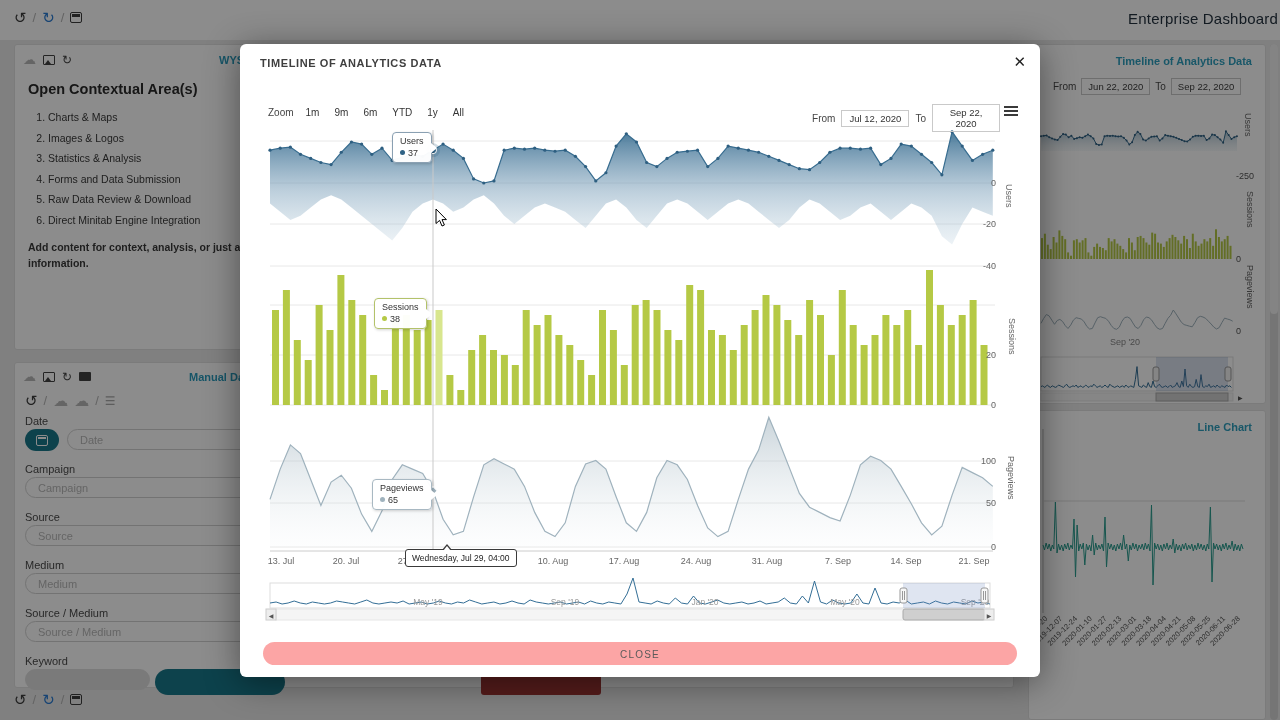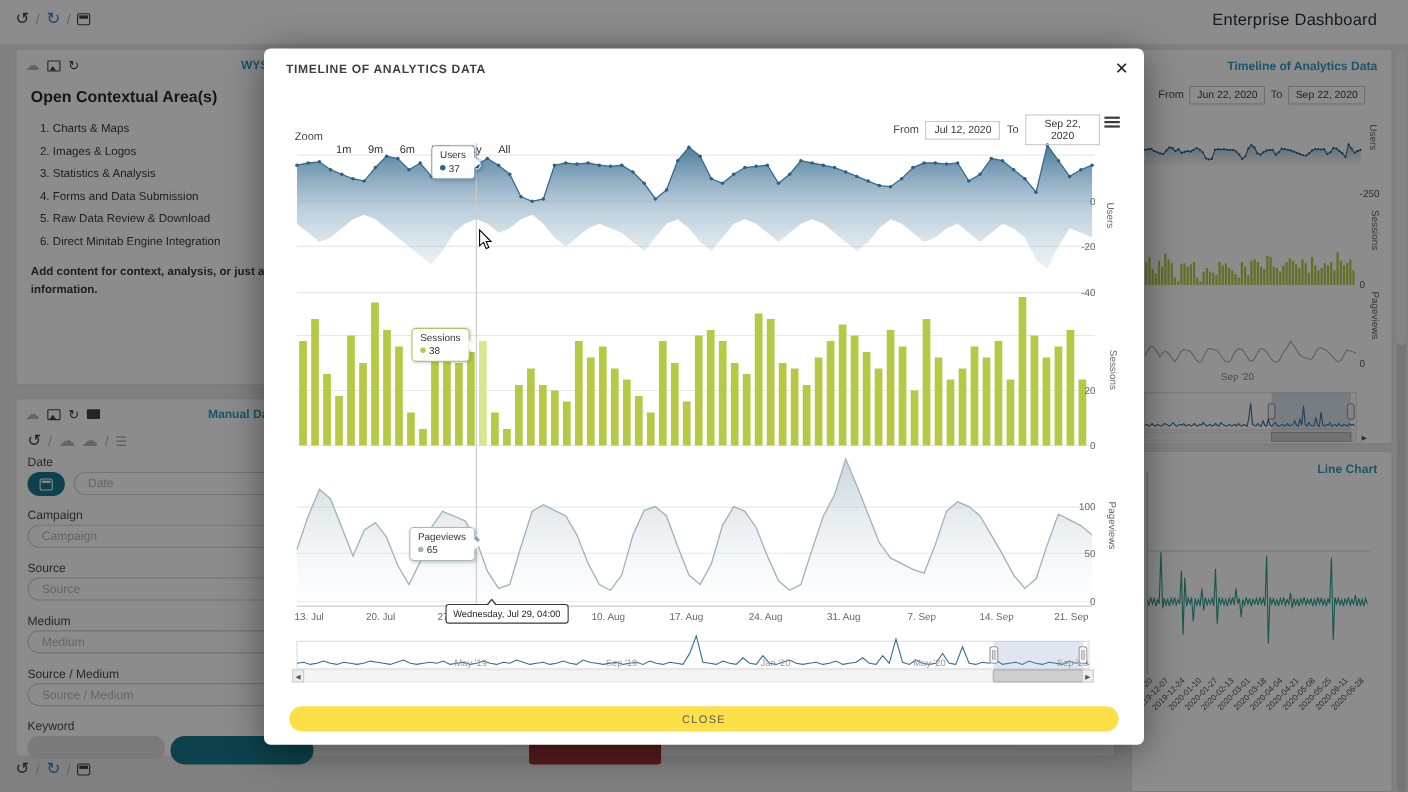--- a/index.html
+++ b/index.html
@@ -8,21 +8,21 @@
   .card{position:absolute;background:#fff;border:1px solid #e0e0e0;border-radius:3px;}
   
   #hdr{position:absolute;left:0;top:0;width:1280px;height:40px;background:#fff;}
   .iconrow{display:flex;align-items:center;gap:6px;}
   .ic{font-size:15px;line-height:1;color:#3c3c3c;}
   .ic.blue{color:#2b7cd3;}
   .slash{color:#b5b5b5;font-size:13px;}
   .cal{display:inline-block;width:12px;height:11px;border:1.5px solid #3c3c3c;border-radius:2px;position:relative;}
   .cal:before{content:"";position:absolute;left:1px;right:1px;top:1px;height:2.5px;background:#3c3c3c;}
   .cal.white{border-color:#fff;} .cal.white:before{background:#fff;}
-  #hdr-title{position:absolute;right:28px;top:10px;font-size:15px;font-weight:500;color:#24323f;letter-spacing:.2px;}
+  #hdr-title{position:absolute;right:2px;top:10px;font-size:15px;font-weight:500;color:#24323f;letter-spacing:.2px;}
   .smallico{display:flex;align-items:center;gap:7px;}
   .cloud{color:#b9b9b9;font-size:13px;line-height:1;}
   .imgico{display:inline-block;width:12px;height:10px;border:1.5px solid #424242;border-radius:1px;position:relative;}
   .imgico:after{content:"";position:absolute;left:1px;bottom:0px;border-left:3px solid transparent;border-right:3px solid transparent;border-bottom:4px solid #424242;}
   .refr{color:#424242;font-size:12px;line-height:1;}
   .sqico{display:inline-block;width:12px;height:9px;background:#424242;border-radius:1px;}
   .listico{color:#a9a9a9;font-size:12px;line-height:1;}
   
   .link{color:#2b9cbd;font-weight:600;font-size:11px;white-space:nowrap;}
   #lp1-head{position:absolute;left:13px;top:36px;font-size:14.5px;font-weight:bold;color:#2b2b2b;}
@@ -36,34 +36,34 @@
   .rlink{position:absolute;color:#2e9fbe;font-weight:600;font-size:11px;}
   .rbox{display:inline-block;border:1px solid #c9c9c9;font-size:9.5px;color:#3c3c3c;padding:2px 6px;background:#fff;}
   .rlbl{font-size:10px;color:#4a4a4a;}
   svg text{font-family:"Liberation Sans",sans-serif;}
   
   #overlay{position:absolute;left:0;top:0;width:1280px;height:720px;background:rgba(0,0,0,0.45);z-index:5;}
   #modal{position:absolute;left:240px;top:44px;width:800px;height:633px;background:#fff;border-radius:6px;box-shadow:0 5px 35px rgba(0,0,0,.45);z-index:10;}
   #m-title{position:absolute;left:20px;top:13px;font-size:11px;font-weight:bold;color:#3f3f3f;letter-spacing:.6px;}
   #m-close{position:absolute;right:10px;top:5px;font-size:15px;color:#222;padding:4px;cursor:pointer;}
   #zoomrow{position:absolute;left:28px;top:62px;display:flex;align-items:center;gap:9px;font-size:10px;color:#444;}
-  .zbtn{padding:1px 3px;color:#333;margin-top:24px;}
+  .zbtn{padding:1px 3px;color:#333;}
   #m-range{position:absolute;right:40px;top:60px;display:flex;align-items:center;gap:6px;font-size:10px;color:#444;}
   .m-datebox{border:1px solid #c9c9c9;font-size:9.5px;color:#333;padding:2px 5px;width:68px;text-align:center;}
   #burger{position:absolute;right:22px;top:60px;width:14px;}
   #burger i{display:block;height:2px;background:#3a3a3a;margin:2px 0;}
   
   .tt{position:absolute;background:rgba(255,255,255,.97);border:1px solid #97a8b4;border-radius:4px;padding:3px 7px 4px;font-size:9px;color:#333;box-shadow:1px 1px 3px rgba(0,0,0,.18);z-index:12;}
   .tt:after{content:"";position:absolute;right:-6px;top:50%;margin-top:-5px;border-top:5px solid transparent;border-bottom:5px solid transparent;border-left:6px solid #fff;}
   .tt .nm{margin-bottom:2px;}
   .dot{display:inline-block;width:5px;height:5px;border-radius:50%;margin-right:3px;vertical-align:1px;}
   #tt-date{position:absolute;background:#fff;border:1px solid #3a3a3a;border-radius:3px;font-size:8.5px;color:#222;padding:3px 6px;z-index:12;white-space:nowrap;}
   #tt-date:before{content:"";position:absolute;top:-6px;left:36px;border-left:5px solid transparent;border-right:5px solid transparent;border-bottom:6px solid #3a3a3a;}
   #tt-date:after{content:"";position:absolute;top:-4.5px;left:37px;border-left:4px solid transparent;border-right:4px solid transparent;border-bottom:5px solid #fff;}
-  #m-closebtn{position:absolute;left:23px;top:598px;width:754px;height:23px;background:#fde047;border-radius:12px;border:none;font-size:10px;color:#5a5a5a;letter-spacing:1.2px;text-align:center;line-height:23px;cursor:pointer;}
+  #m-closebtn{position:absolute;left:23px;top:598px;width:754px;height:23px;background:#fca5a5;border-radius:12px;border:none;font-size:10px;color:#5a5a5a;letter-spacing:1.2px;text-align:center;line-height:23px;cursor:pointer;}
   #cursor{position:absolute;left:195px;top:164px;z-index:13;}
   
   #pgsb{position:absolute;right:2px;top:44px;width:8px;height:676px;background:#d6d6d6;border-radius:4px;}
   #pgsb div{width:8px;height:270px;background:#f0f0f0;border-radius:4px;}
 </style>
 </head>
 <body>
 
 <div id="stage">
 

